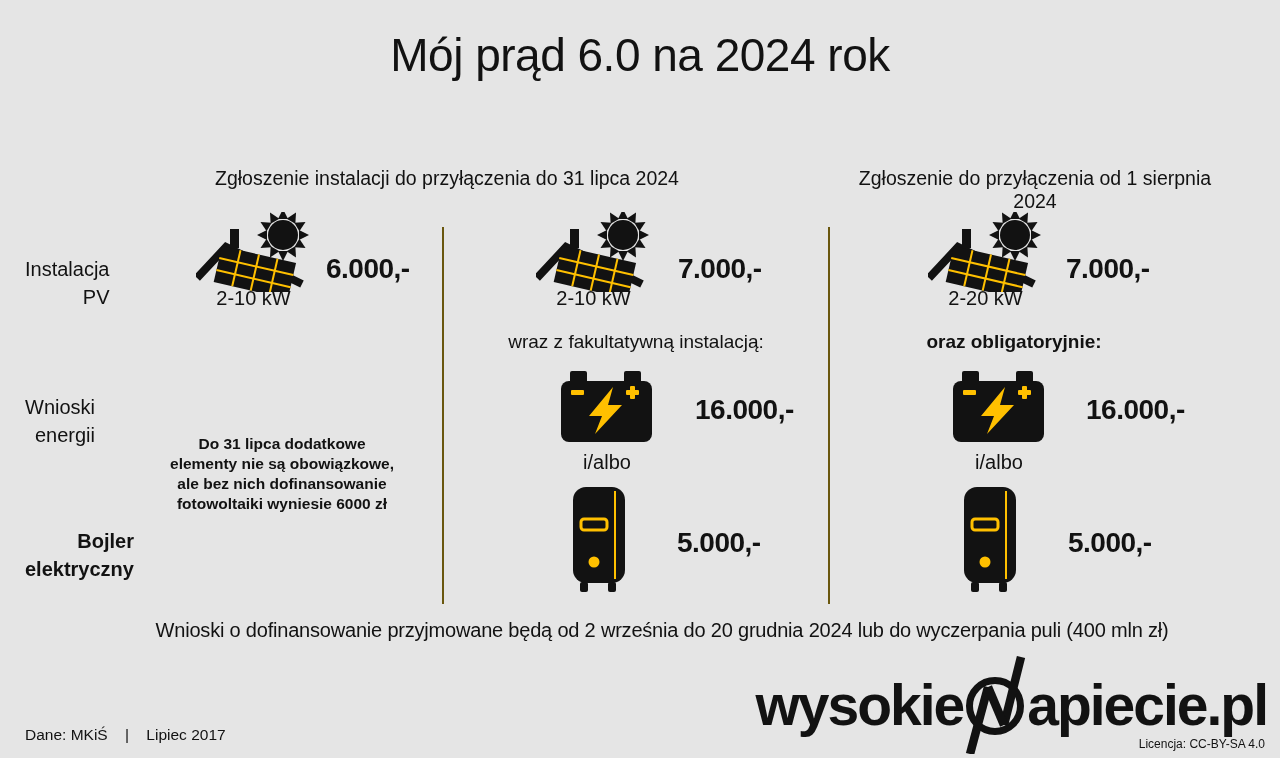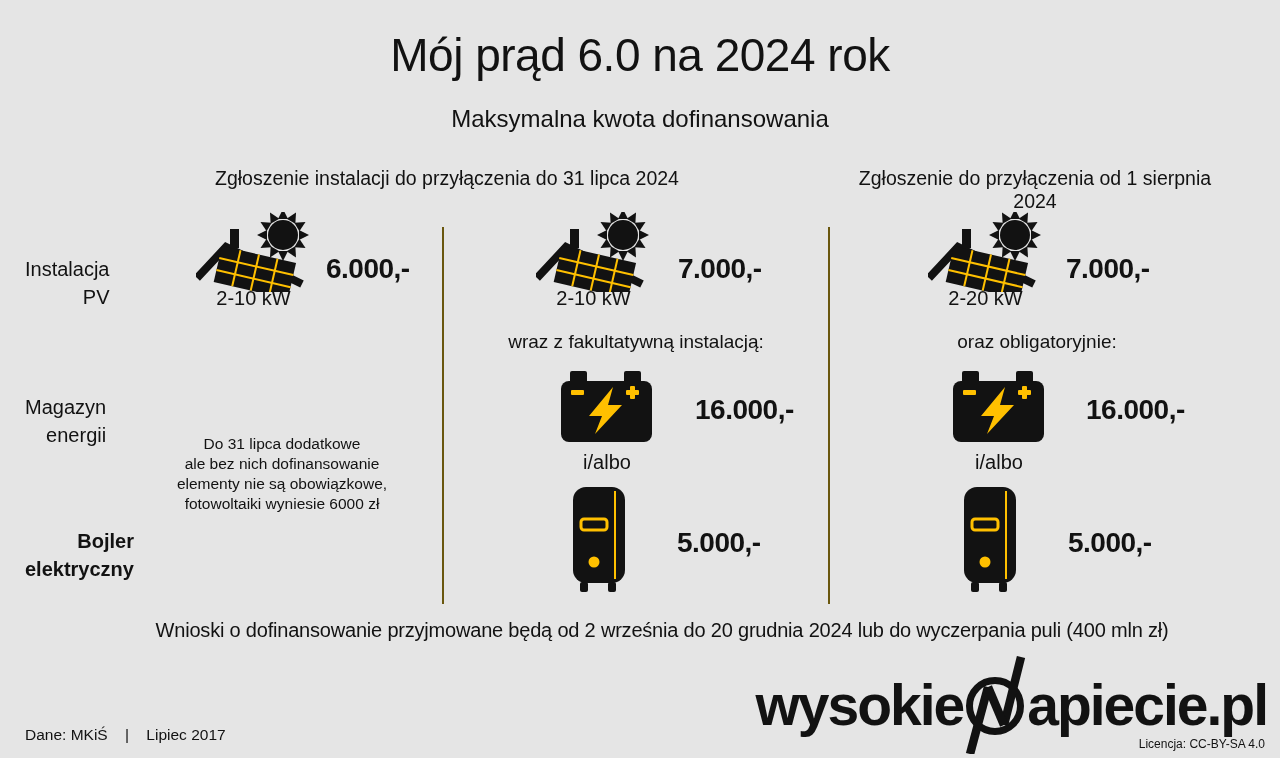--- a/index.html
+++ b/index.html
@@ -44,27 +44,27 @@
   .amount{
     font-weight:bold;font-size:28px;letter-spacing:-0.5px;
   }
   .amount-pv{top:253px;}
   .amount-batt{top:394px;margin-left:33px;}
   .amount-boil{top:527px;}
   .condition{
     top:331px;font-size:19px;text-align:center;
   }
   .cond-2{left:443px;width:386px;}
-  .cond-3{left:837px;width:400px;}
+  .cond-3{left:814px;width:400px;font-weight:bold;}
   .alt-label{
     top:451px;font-size:20px;text-align:center;width:110px;
   }
   .note{
     left:128px;width:308px;top:434px;
-    font-size:15.5px;line-height:20px;text-align:center;
+    font-size:15.5px;line-height:20px;text-align:center;font-weight:bold;
   }
   .deadline{
     left:0;right:0;top:619px;
     font-size:20px;text-align:center;letter-spacing:-0.2px;padding-left:44px;
   }
   .source{
     left:25px;top:726px;font-size:15.5px;
   }
   .source .sep{margin:0 13px;}
   .license{
@@ -78,34 +78,33 @@
   }
   .logo svg{margin:0 -5px;display:block;}
   .icon-svg{display:block;}
 </style>
 </head>
 <body>
 
 <div id="poster">
 
   <div class="abs title">Mój prąd 6.0 na 2024 rok</div>
-  <div class="abs subtitle">Maksymalna kwota dofinansowania</div>
 
   <div class="abs period-header period-left">Zgłoszenie instalacji do przyłączenia do 31 lipca 2024</div>
   <div class="abs period-header period-right">Zgłoszenie do przyłączenia od 1 sierpnia 2024</div>
 
   <div class="abs divider divider-1"></div>
   <div class="abs divider divider-2"></div>
 
   <div class="abs row-label label-pv">
     <div>Instalacja</div>
     <div>PV</div>
   </div>
   <div class="abs row-label label-storage">
-    <div>Magazyn</div>
+    <div>Wnioski</div>
     <div>energii</div>
   </div>
   <div class="abs row-label label-boiler">
     <div>Bojler</div>
     <div>elektryczny</div>
   </div>
 
   <div class="abs" style="left:196px;top:212px;">
     <svg class="icon-svg" width="115" height="80" viewBox="0 0 115 80">
       <path d="M1,66 L30,35 L106,72" fill="none" stroke="#121212" stroke-width="8"></path>
@@ -241,22 +240,22 @@
       <rect x="66" y="24" width="13" height="5" rx="1" fill="#FFC000"></rect>
       <rect x="70" y="20" width="5" height="13" rx="1" fill="#FFC000"></rect>
       <polygon points="53,21 29,50 42,50 35,68 62,39 48,39" fill="#FFC000"></polygon>
     </svg>
   </div>
   <div class="abs amount amount-batt" style="left:1053px;">16.000,-</div>
   <div class="abs alt-label" style="left:944px;">i/albo</div>
 
   <div class="abs note">
     <div>Do 31 lipca dodatkowe</div>
+    <div>elementy nie są obowiązkowe,</div>
     <div>ale bez nich dofinansowanie</div>
-    <div>elementy nie są obowiązkowe,</div>
     <div>fotowoltaiki wyniesie 6000 zł</div>
   </div>
 
   <div class="abs" style="left:571px;top:486px;">
     <svg class="icon-svg" width="60" height="113" viewBox="0 0 60 113">
       <rect x="9" y="96" width="8" height="10" rx="2" fill="#121212"></rect>
       <rect x="37" y="96" width="8" height="10" rx="2" fill="#121212"></rect>
       <rect x="2" y="1" width="52" height="96" rx="13" fill="#121212"></rect>
       <line x1="44" y1="5" x2="44" y2="93" stroke="#FFC000" stroke-width="2"></line>
       <rect x="10" y="33" width="26" height="11" rx="3" fill="none" stroke="#FFC000" stroke-width="3"></rect>

